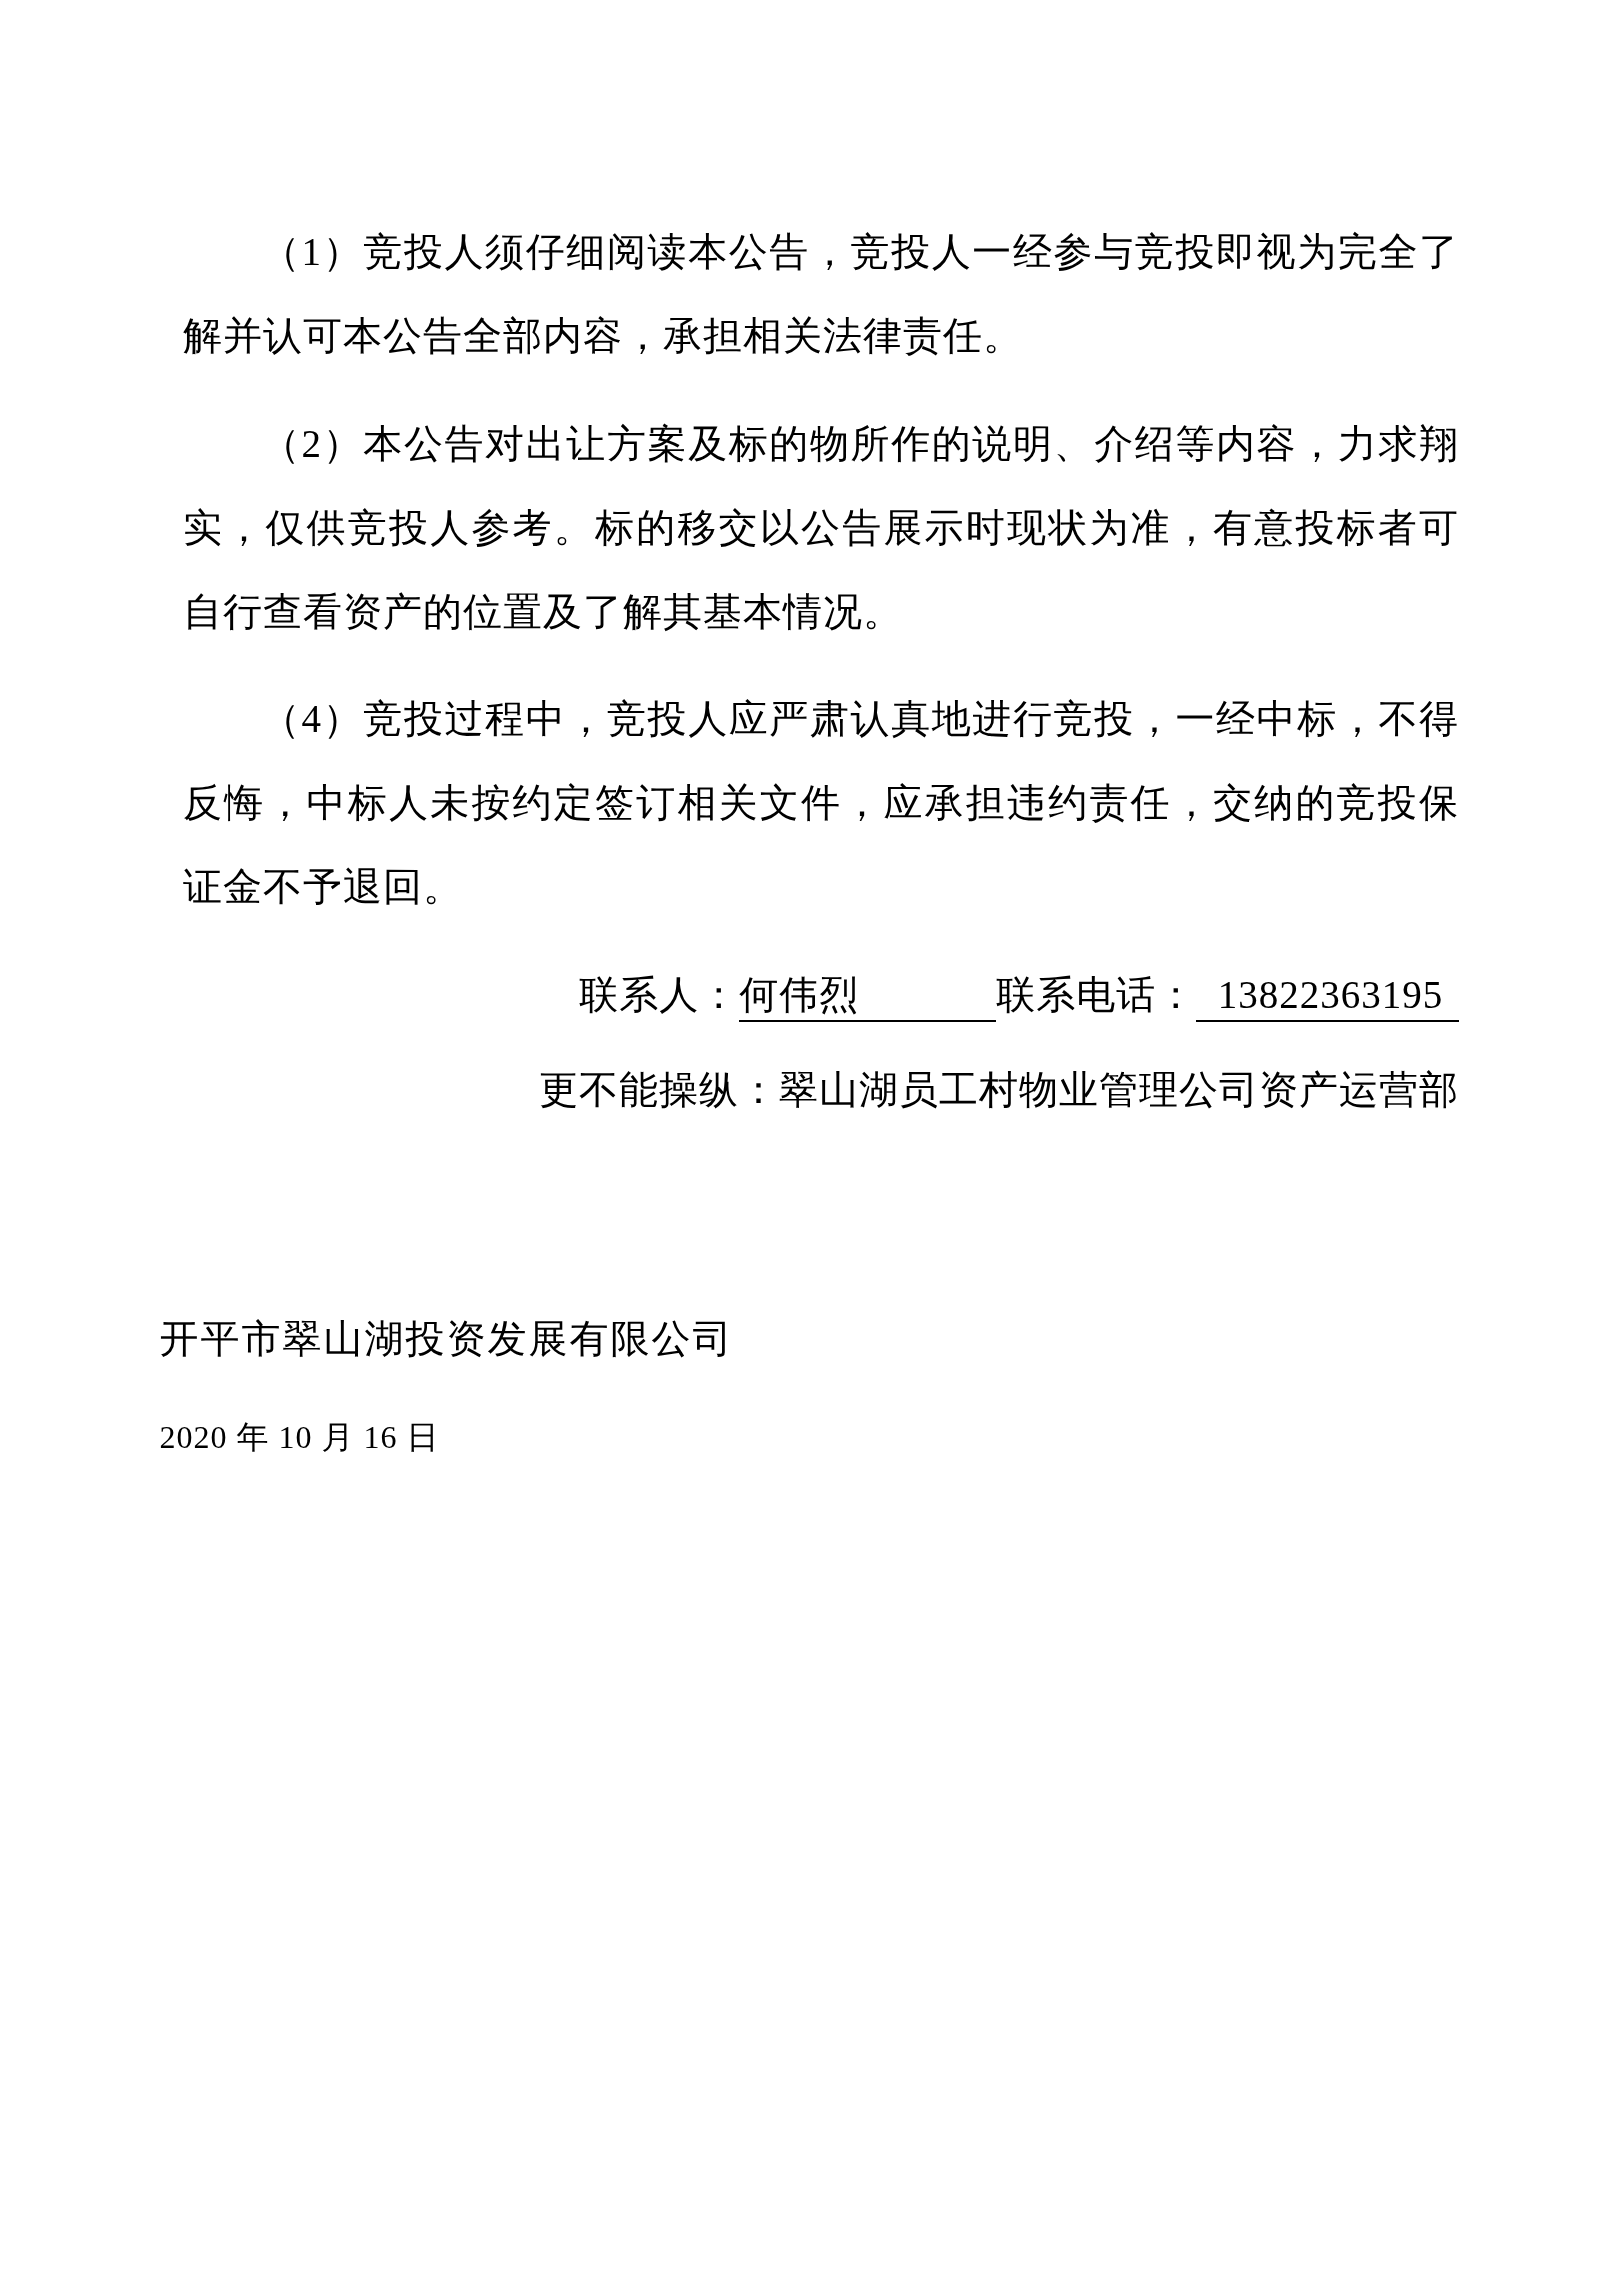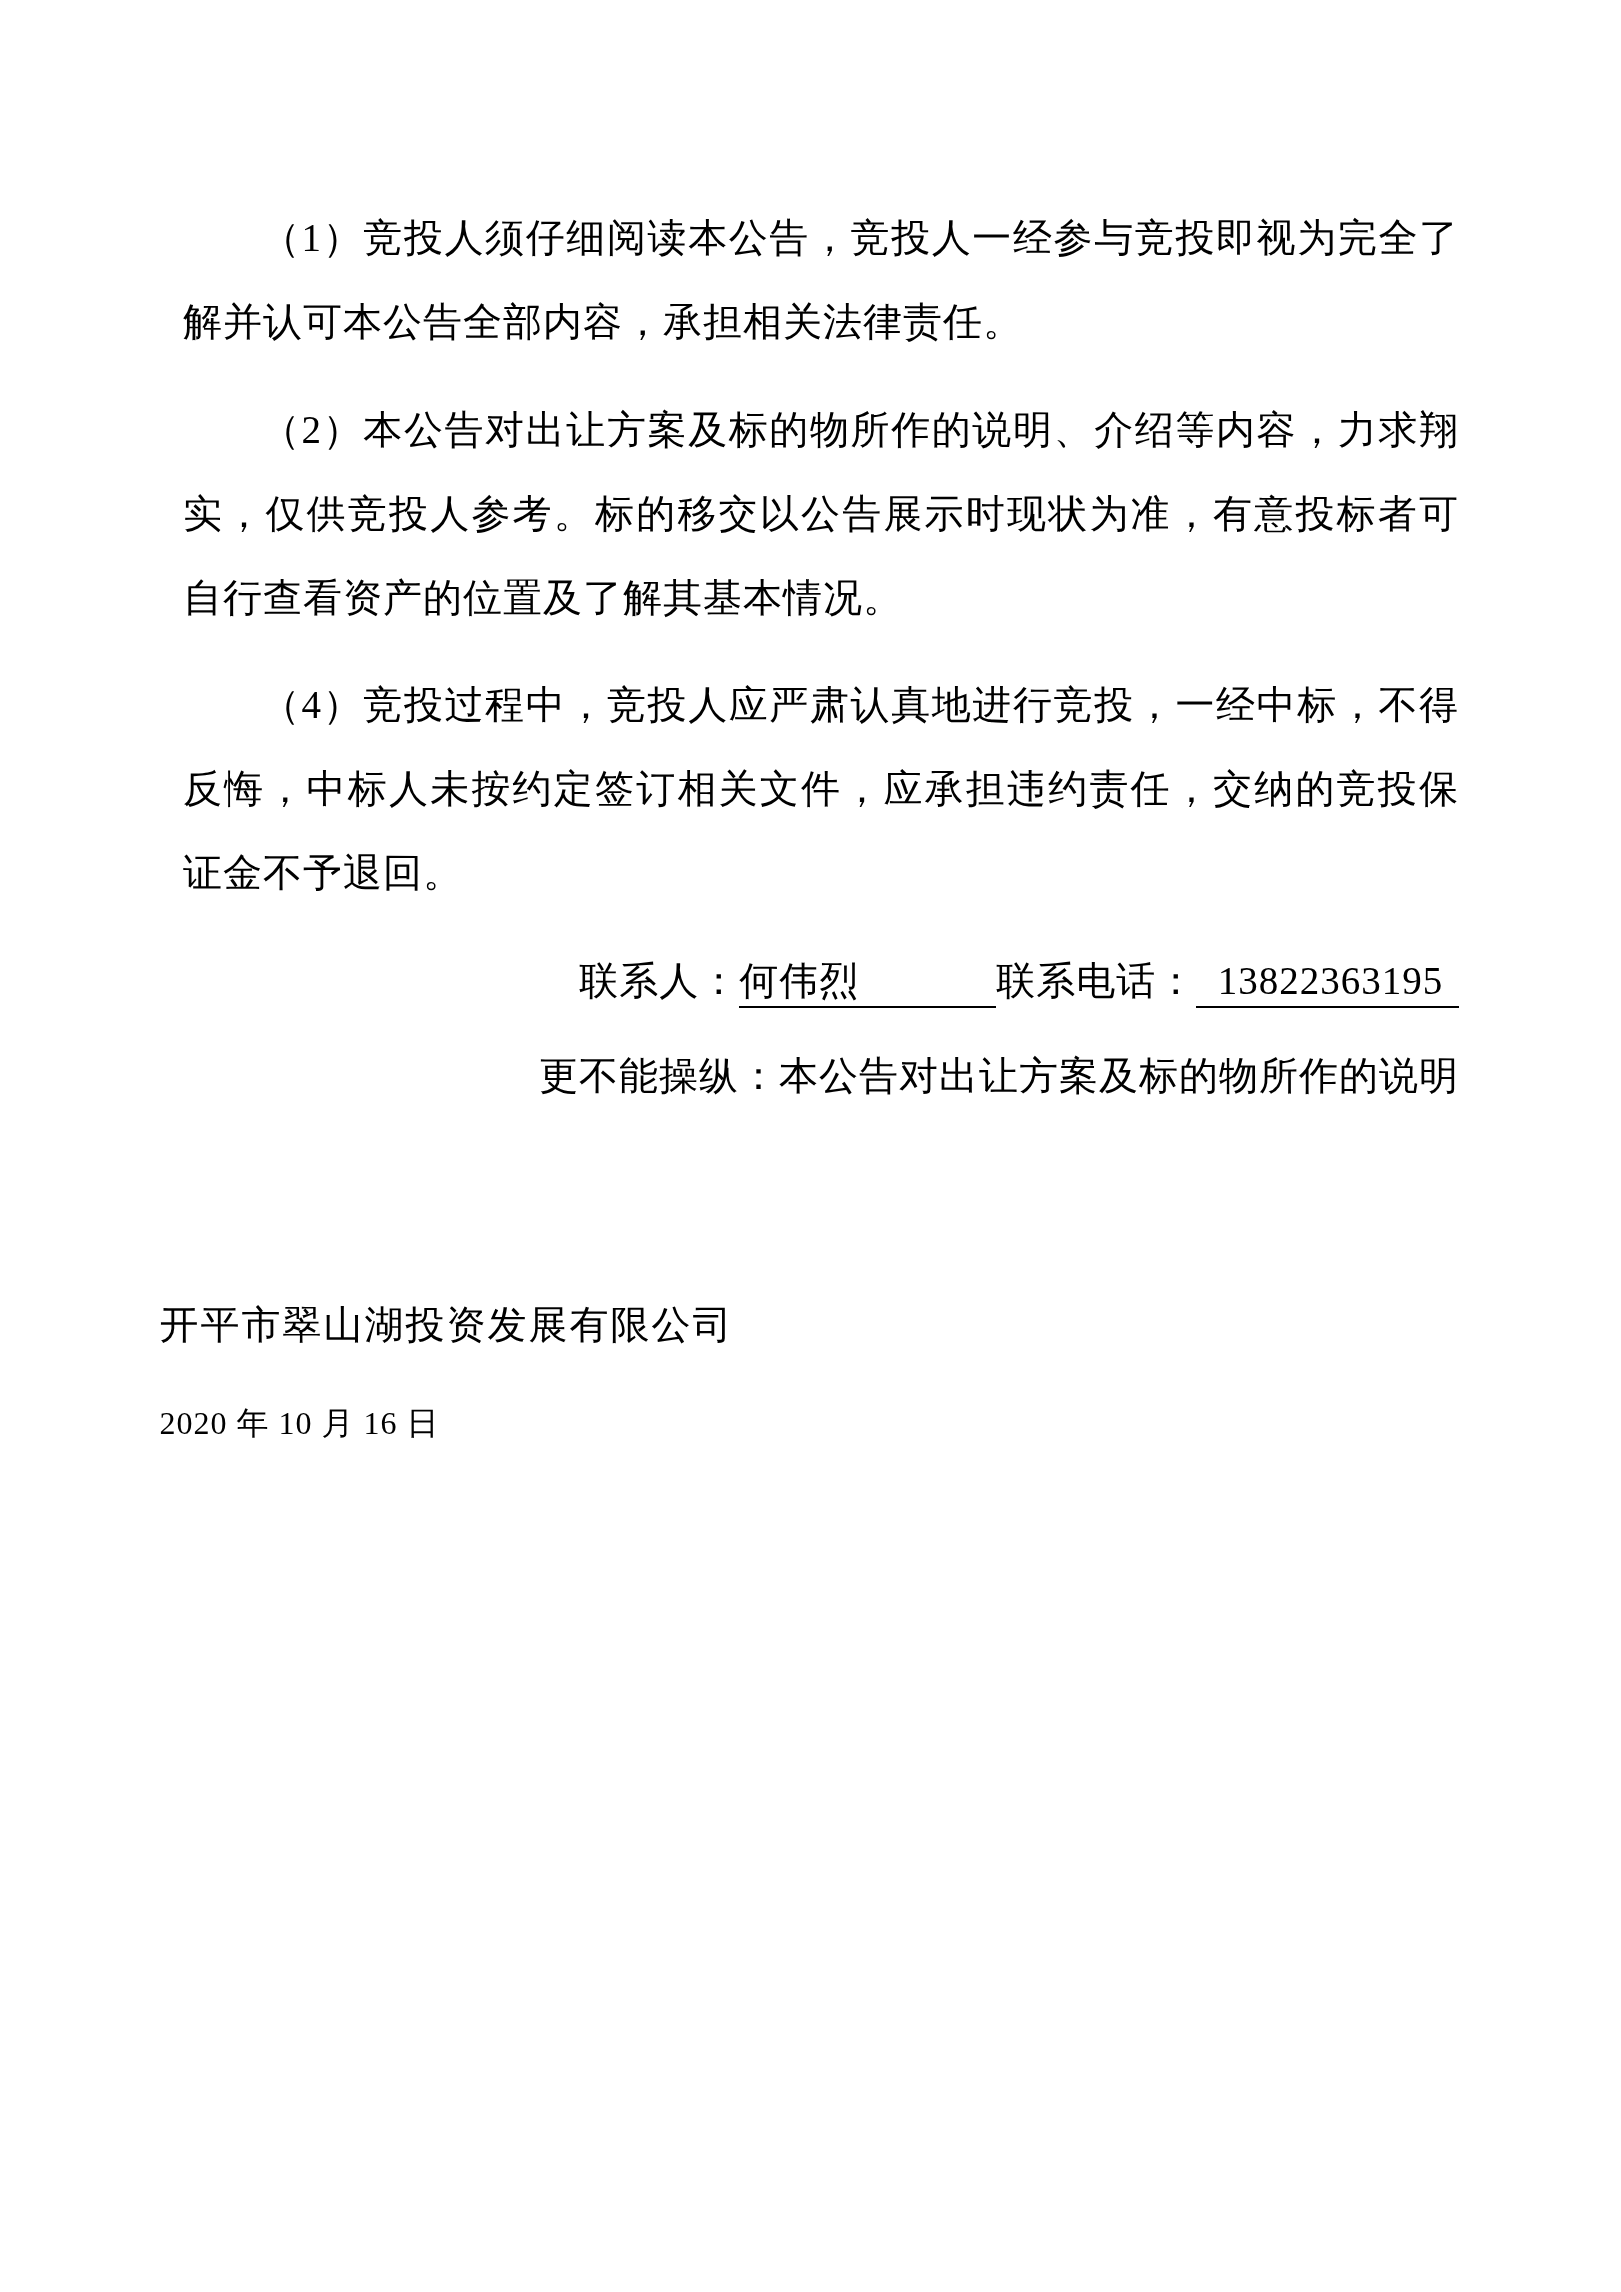--- a/index.html
+++ b/index.html
@@ -13,21 +13,21 @@
     overflow: hidden;
   }
   .page {
     position: absolute;
     inset: 0;
     background: #ffffff;
   }
   .doc {
     position: absolute;
     left: 183px;
-    top: 0;
+    top: 14px;
     width: 1276px;
     padding-top: 196px;
   }
   .para {
     font-size: 39px;
     line-height: 84px;
     text-align: justify;
     text-align-last: left;
     text-indent: 2em;
     margin-bottom: 23.5px;
@@ -87,21 +87,21 @@
 
 
     <p class="para">（4）竞投过程中，竞投人应严肃认真地进行竞投，一经中标，不得反悔，中标人未按约定签订相关文件，应承担违约责任，交纳的竞投保证金不予退回。</p>
 
 
     <p class="contact-line">
       <span>联系人：</span><span class="uline uline-name">何伟烈</span><span>联系电话：</span><span class="uline uline-phone">13822363195</span>
     </p>
 
     <p class="contact-line">
-      <span>更不能操纵：</span><span>本公告对出让方案及标的物所作的说明</span>
+      <span>更不能操纵：</span><span>翠山湖员工村物业管理公司资产运营部</span>
     </p>
 
     <div class="signature">
       <div class="signature-company">开平市翠山湖投资发展有限公司</div>
       <div class="signature-date">2020 年 10 月 16 日</div>
     </div>
 
   </div>
 </div>
 

